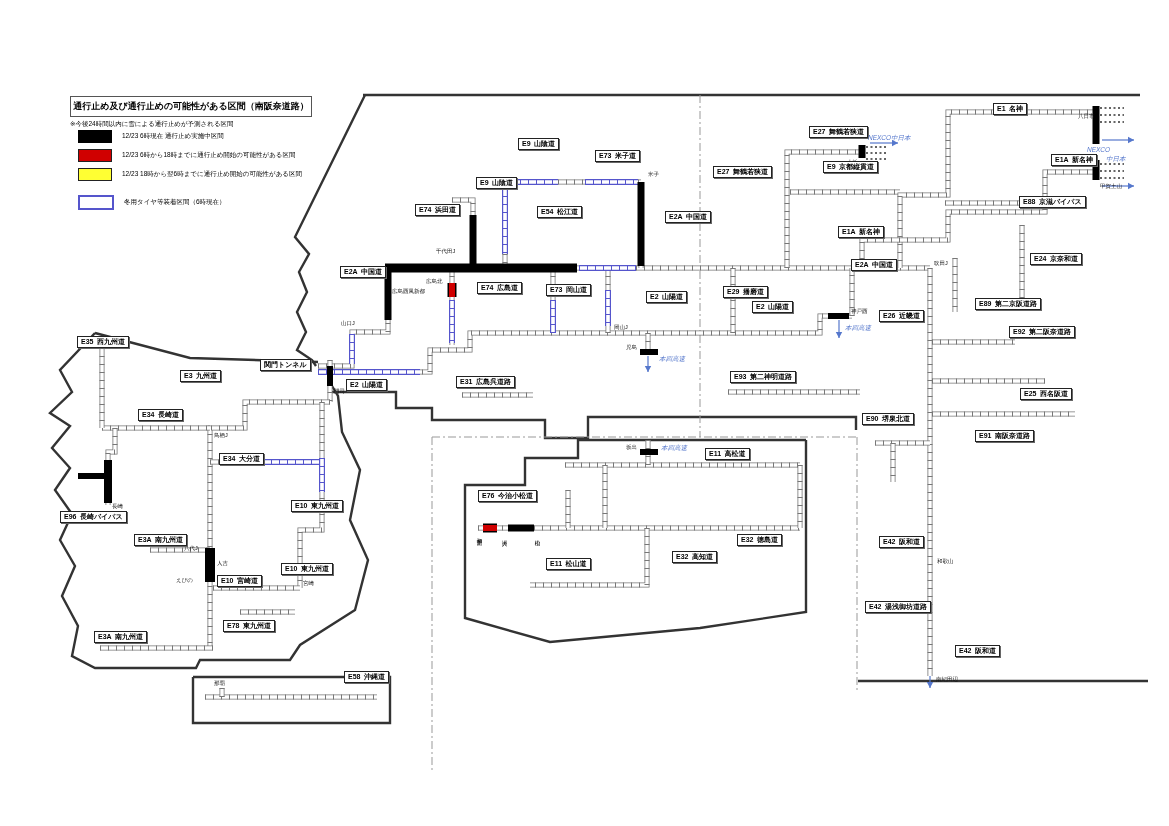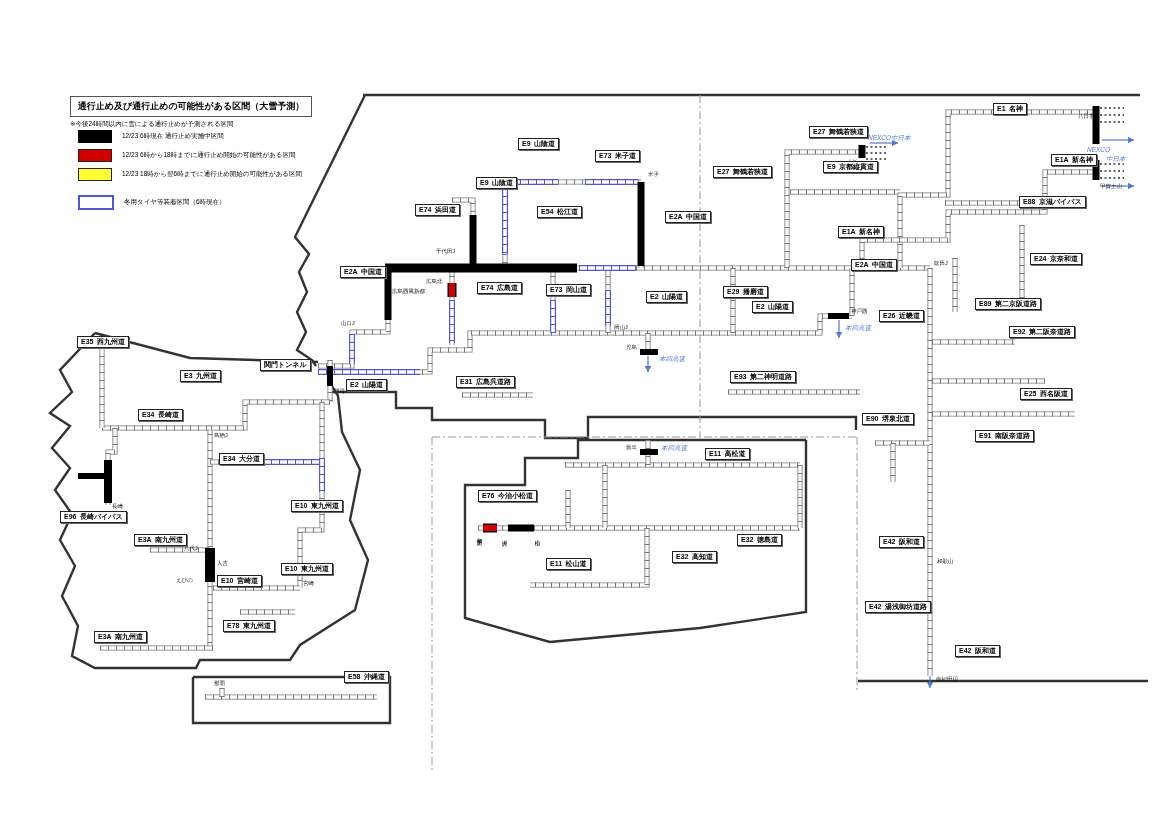--- a/index.html
+++ b/index.html
@@ -336,21 +336,21 @@
       <div class="station-label" style="left: 936px; top: 676px;">南紀田辺</div>
       <div class="annotation" style="left: 868px; top: 134px;">NEXCO中日本</div>
       <div class="annotation" style="left: 1087px; top: 146px;">NEXCO</div>
       <div class="annotation" style="left: 1106px; top: 155px;">中日本</div>
       <div class="annotation" style="left: 845px; top: 324px;">本四高速</div>
       <div class="annotation" style="left: 659px; top: 355px;">本四高速</div>
       <div class="annotation" style="left: 661px; top: 444px;">本四高速</div>
     </div>
 
   <div id="legend">
-    <div id="legend-title">通行止め及び通行止めの可能性がある区間（大雪予測）</div>
+    <div id="legend-title">通行止め及び通行止めの可能性がある区間（南阪奈道路）</div>
     <div id="legend-note">※今後24時間以内に雪による通行止めが予測される区間</div>
     <div id="legend-rows">
         <div class="legend-row" style="top: 34px;">
           <div class="legend-swatch" style="background: rgb(0, 0, 0); border-color: rgb(0, 0, 0);"></div>
           <div class="legend-text">12/23  6時現在 通行止め実施中区間</div>
         </div>
         <div class="legend-row" style="top: 53px;">
           <div class="legend-swatch" style="background: rgb(208, 0, 0); border-color: rgb(34, 34, 34);"></div>
           <div class="legend-text">12/23  6時から18時までに通行止め開始の可能性がある区間</div>
         </div>

